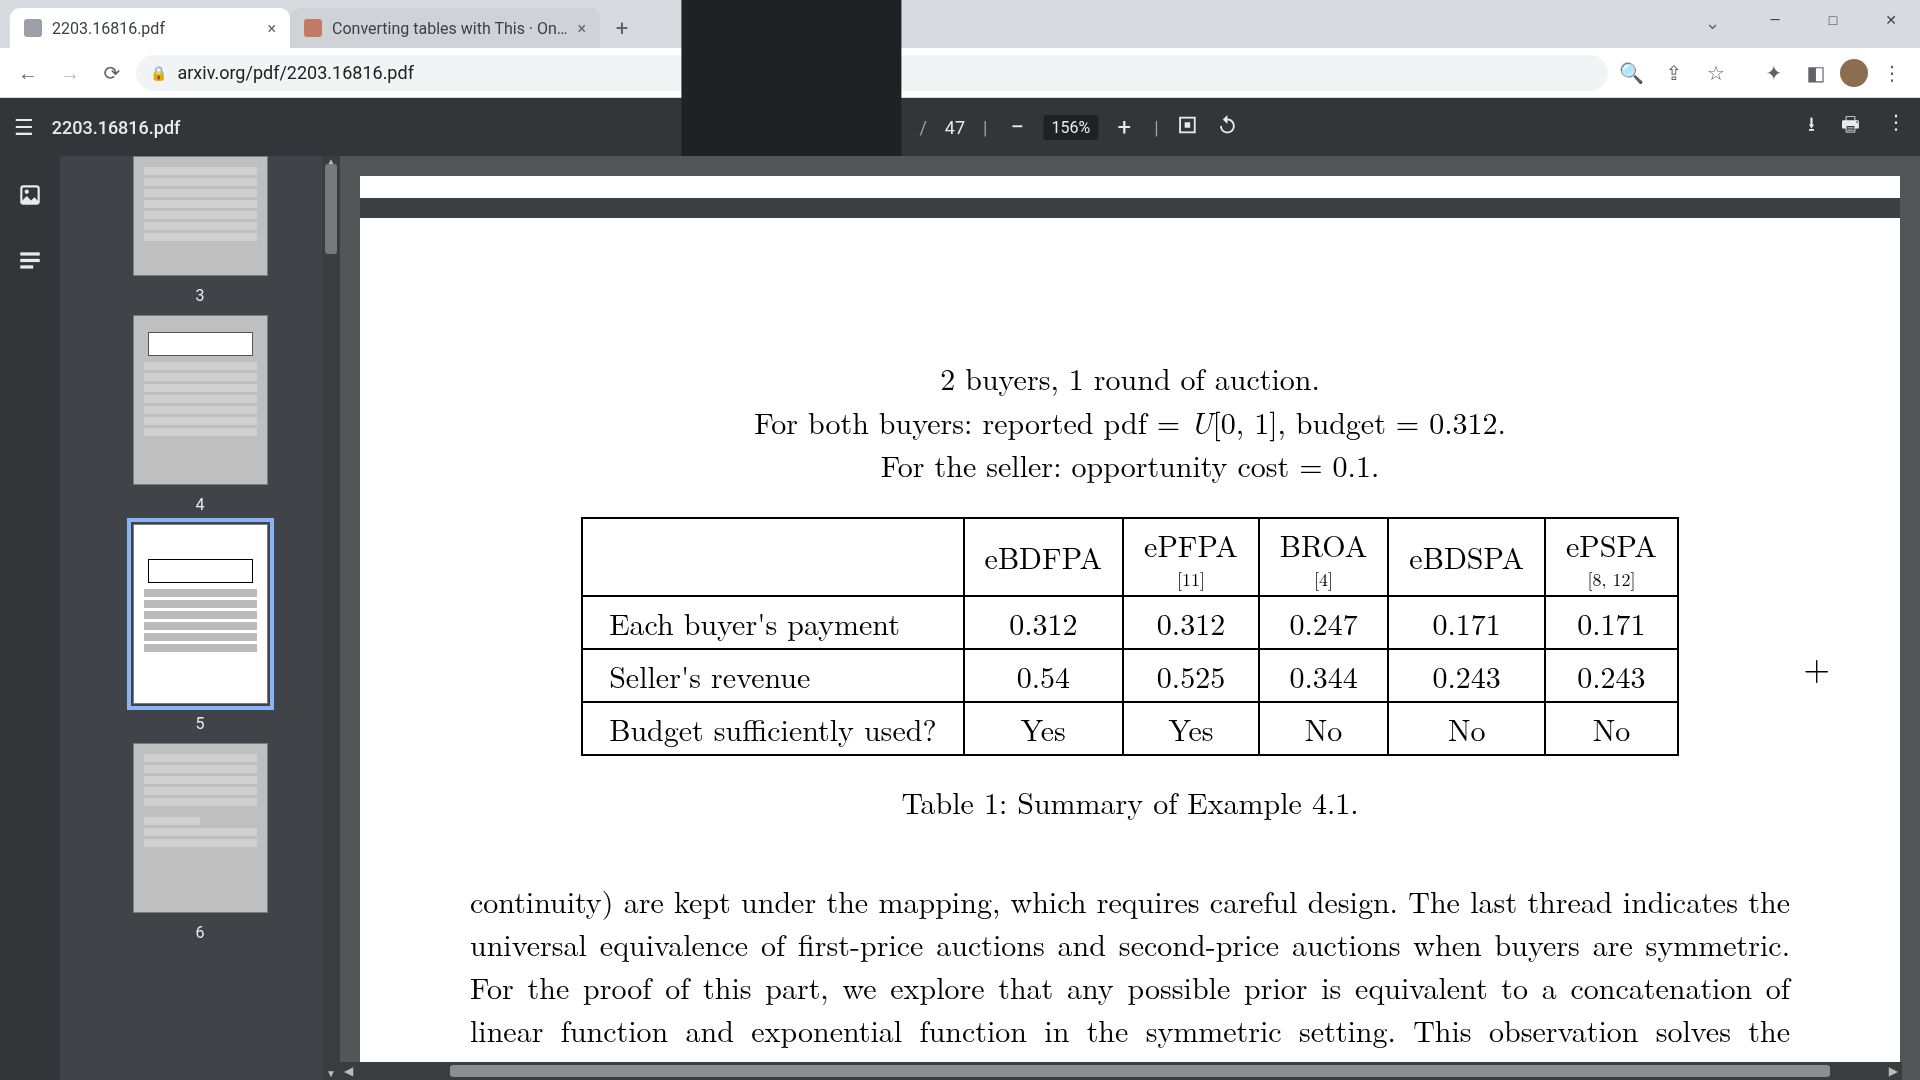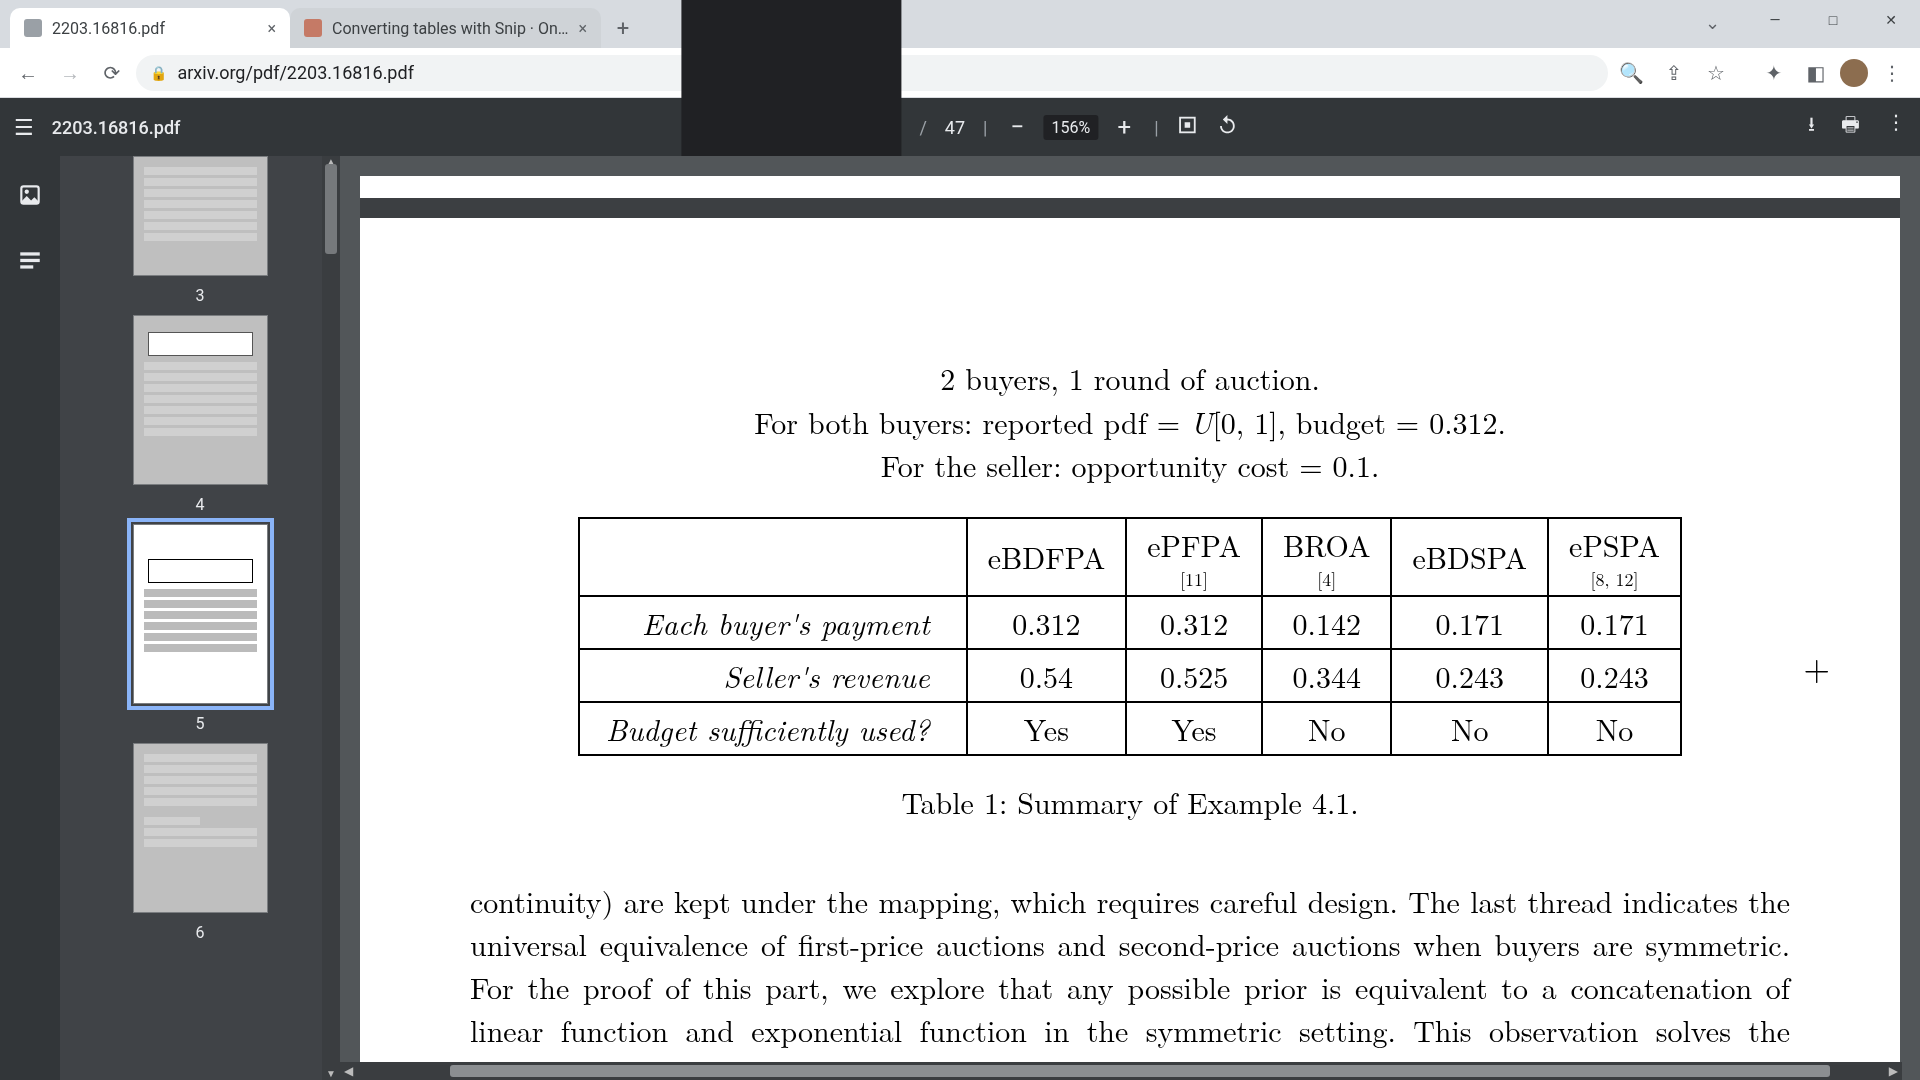--- a/index.html
+++ b/index.html
@@ -90,21 +90,21 @@
       padding: 180px 110px 40px 110px;
       font-family: "Latin Modern Roman", "CMU Serif", Georgia, "Times New Roman", serif;
       color:#000; position:relative;
     }
     .darkstrip{position:absolute; top:22px; left:0; right:0; height:20px; background:#3c3f42;}
     .caption-lines { text-align:center; font-size:30px; line-height:1.45; margin-bottom:30px;}
     .datatable { margin: 0 auto; border-collapse:collapse; }
     .datatable td, .datatable th {
       border:2px solid #000; padding: 4px 20px; font-size:30px; text-align:center; font-weight:normal;
     }
-    .datatable th.rowhead { text-align:right; padding-left:26px; padding-right:36px;font-style:italic;}
+    .datatable th.rowhead { text-align:left; padding-left:26px; padding-right:26px;}
     .datatable .sub { display:block; font-size:18px;}
     .tcaption{ text-align:center; font-size:30px; margin-top:24px;}
     .bodytext{ font-size:30px; line-height:1.44; text-align:justify; margin-top:56px;}
     .floating-plus{ position:absolute; font-size:34px; color:#000; font-weight:300;}
     
     .hscroll { position:absolute; left:0; right:18px; bottom:0; height:18px; background:#3a3d40;}
     .hscroll .grip{position:absolute; left:110px; top:3px; height:12px; width:1380px; background:#8b8e91; border-radius:3px;}
     .hscroll .lft,.hscroll .rgt{position:absolute; top:2px; font-size:12px; color:#bbb;}
     .hscroll .lft{left:4px;} .hscroll .rgt{right:4px;}
   </style>
@@ -114,21 +114,21 @@
 <div class="browser">
 
   <div class="tabbar">
     <div class="tab active">
       <span class="favicon"></span>
       <span class="title">2203.16816.pdf</span>
       <span class="close">×</span>
     </div>
     <div class="tab inactive">
       <span class="favicon" style="background:#c57a66;"></span>
-      <span class="title">Converting tables with Snip · On…</span>
+      <span class="title">Converting tables with This · On…</span>
       <span class="close">×</span>
     </div>
     <div class="newtab">+</div>
     <span class="chev">⌄</span>
     <div class="winctrls">
       <div>—</div>
       <div>□</div>
       <div>✕</div>
     </div>
   </div>
@@ -299,21 +299,21 @@
             <th>eBDSPA</th>
             <th>
               <span>ePSPA</span>
               <span class="sub">[8, 12]</span>
             </th>
           </tr>
           <tr>
             <th class="rowhead">Each buyer's payment</th>
             <td>0.312</td>
             <td>0.312</td>
-            <td>0.142</td>
+            <td>0.247</td>
             <td>0.171</td>
             <td>0.171</td>
           </tr>
           <tr>
             <th class="rowhead">Seller's revenue</th>
             <td>0.54</td>
             <td>0.525</td>
             <td>0.344</td>
             <td>0.243</td>
             <td>0.243</td>

